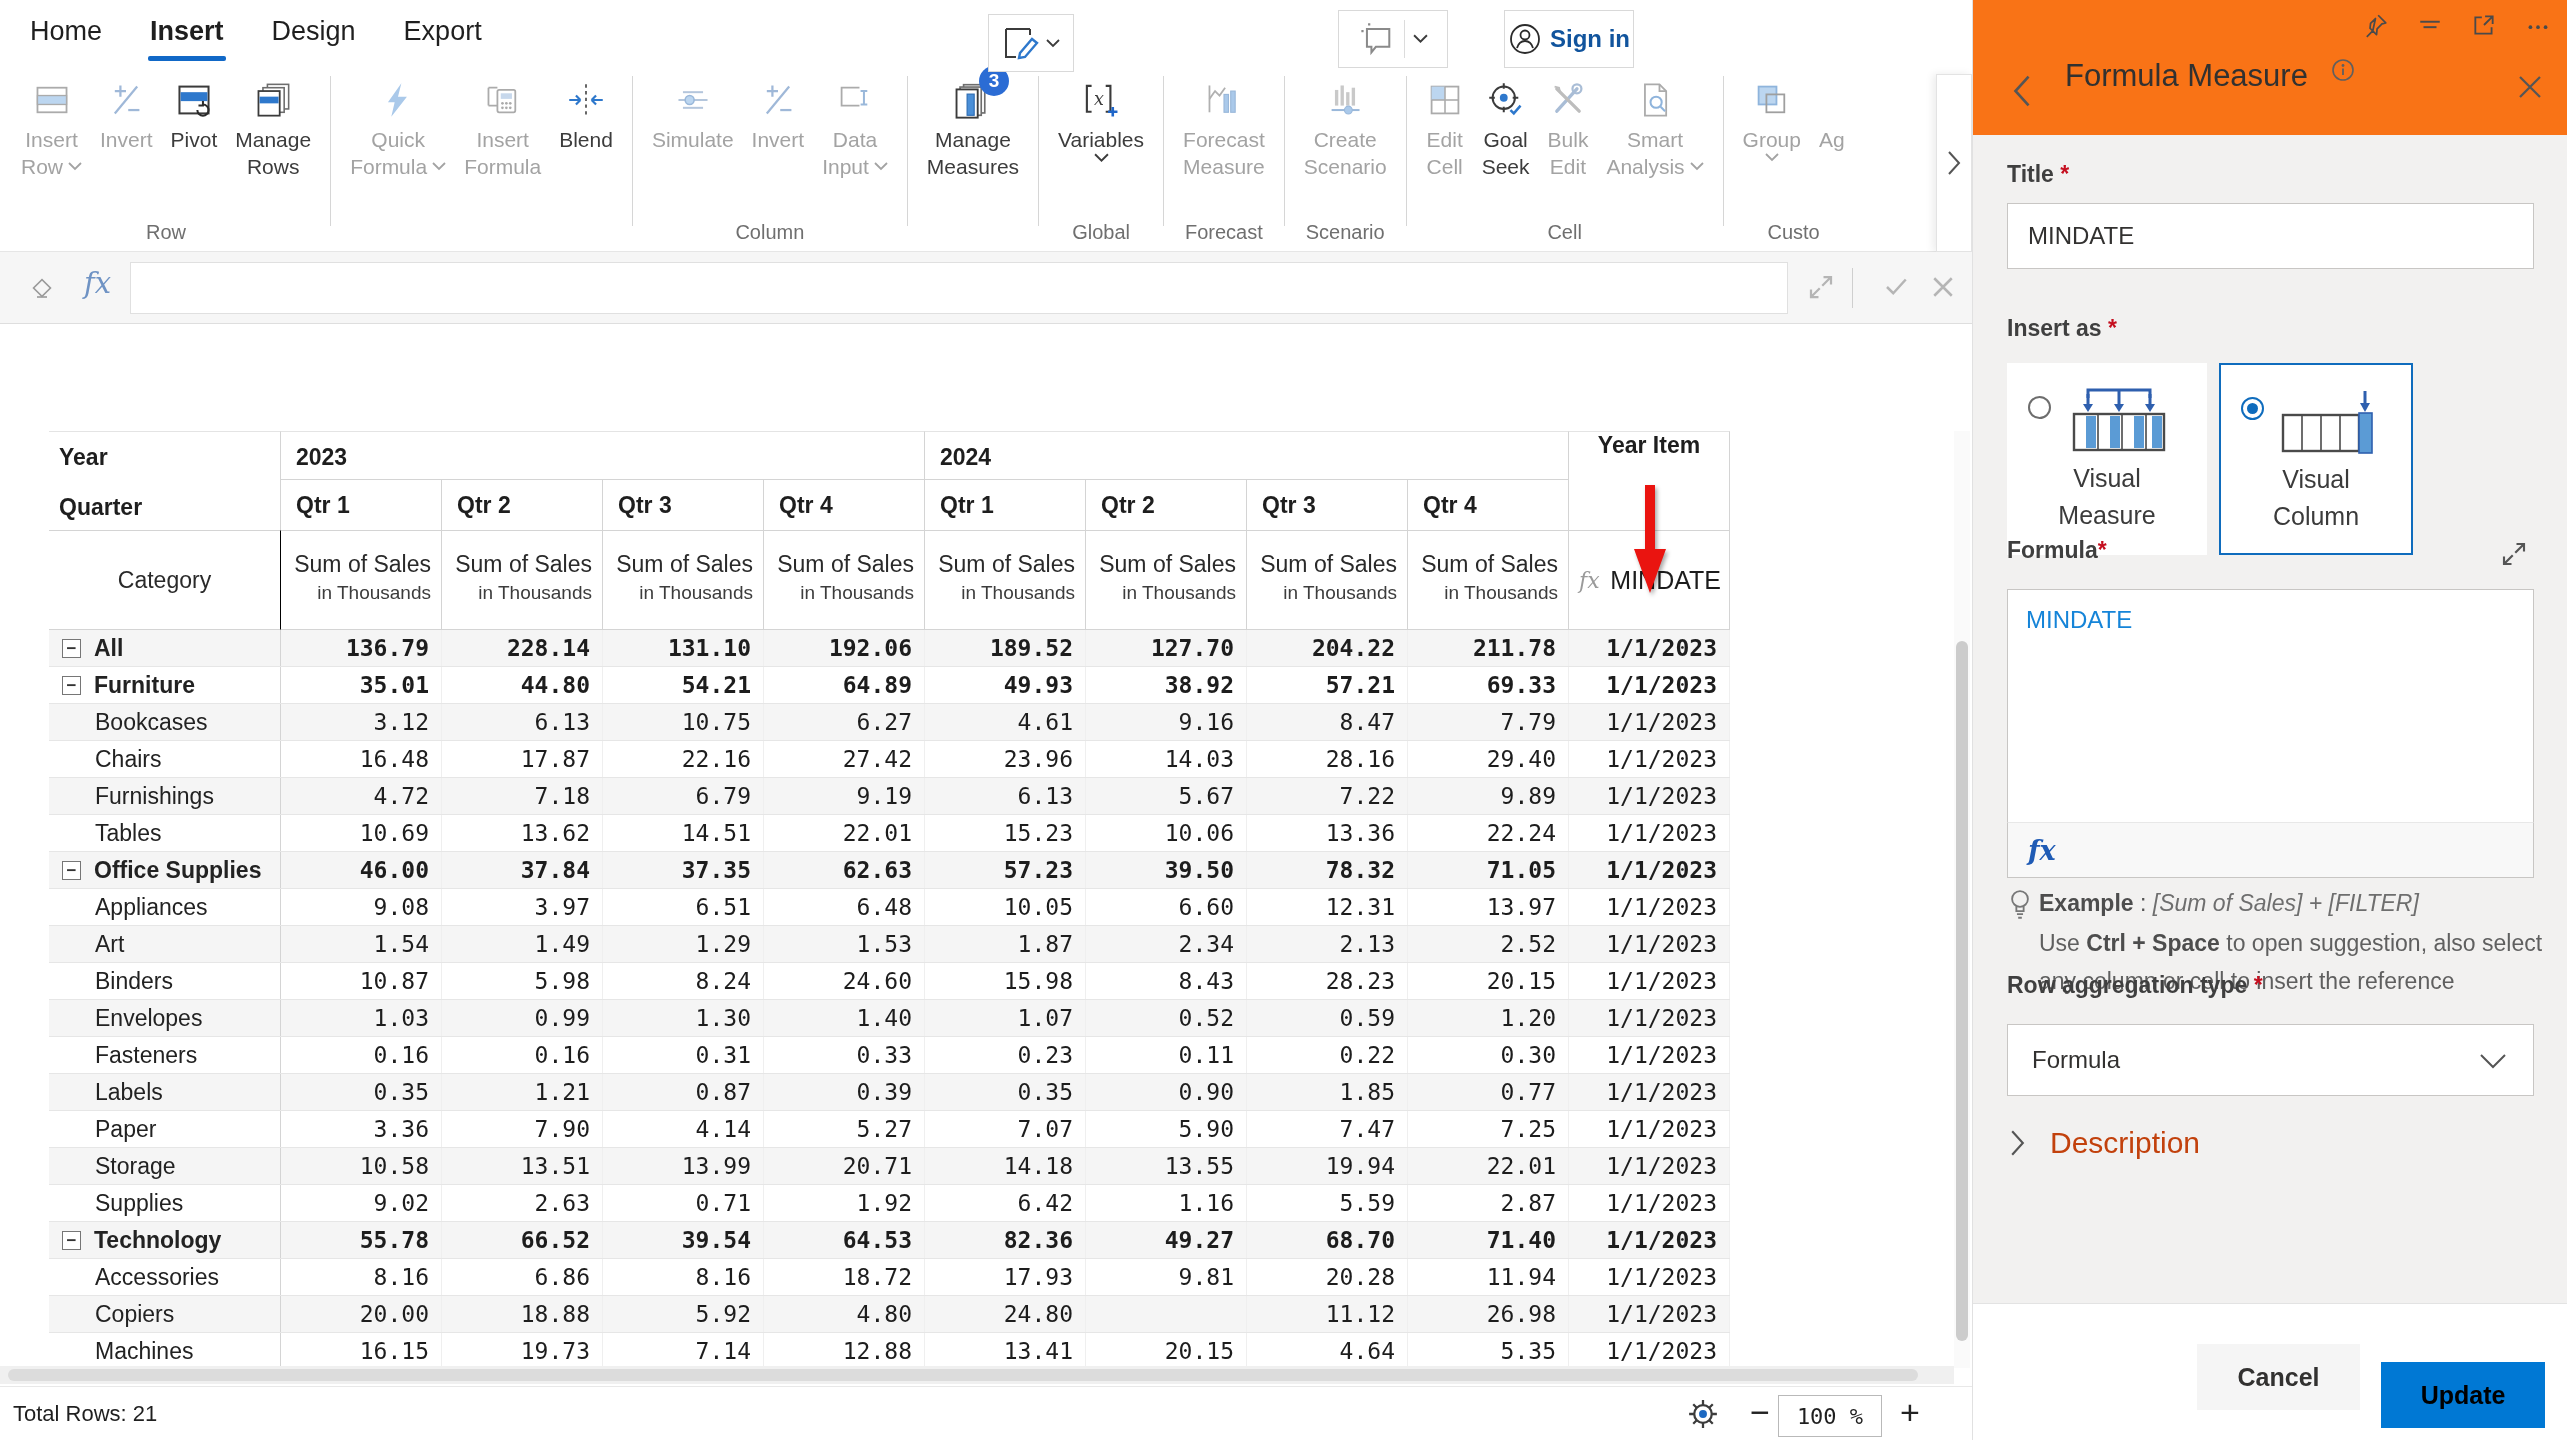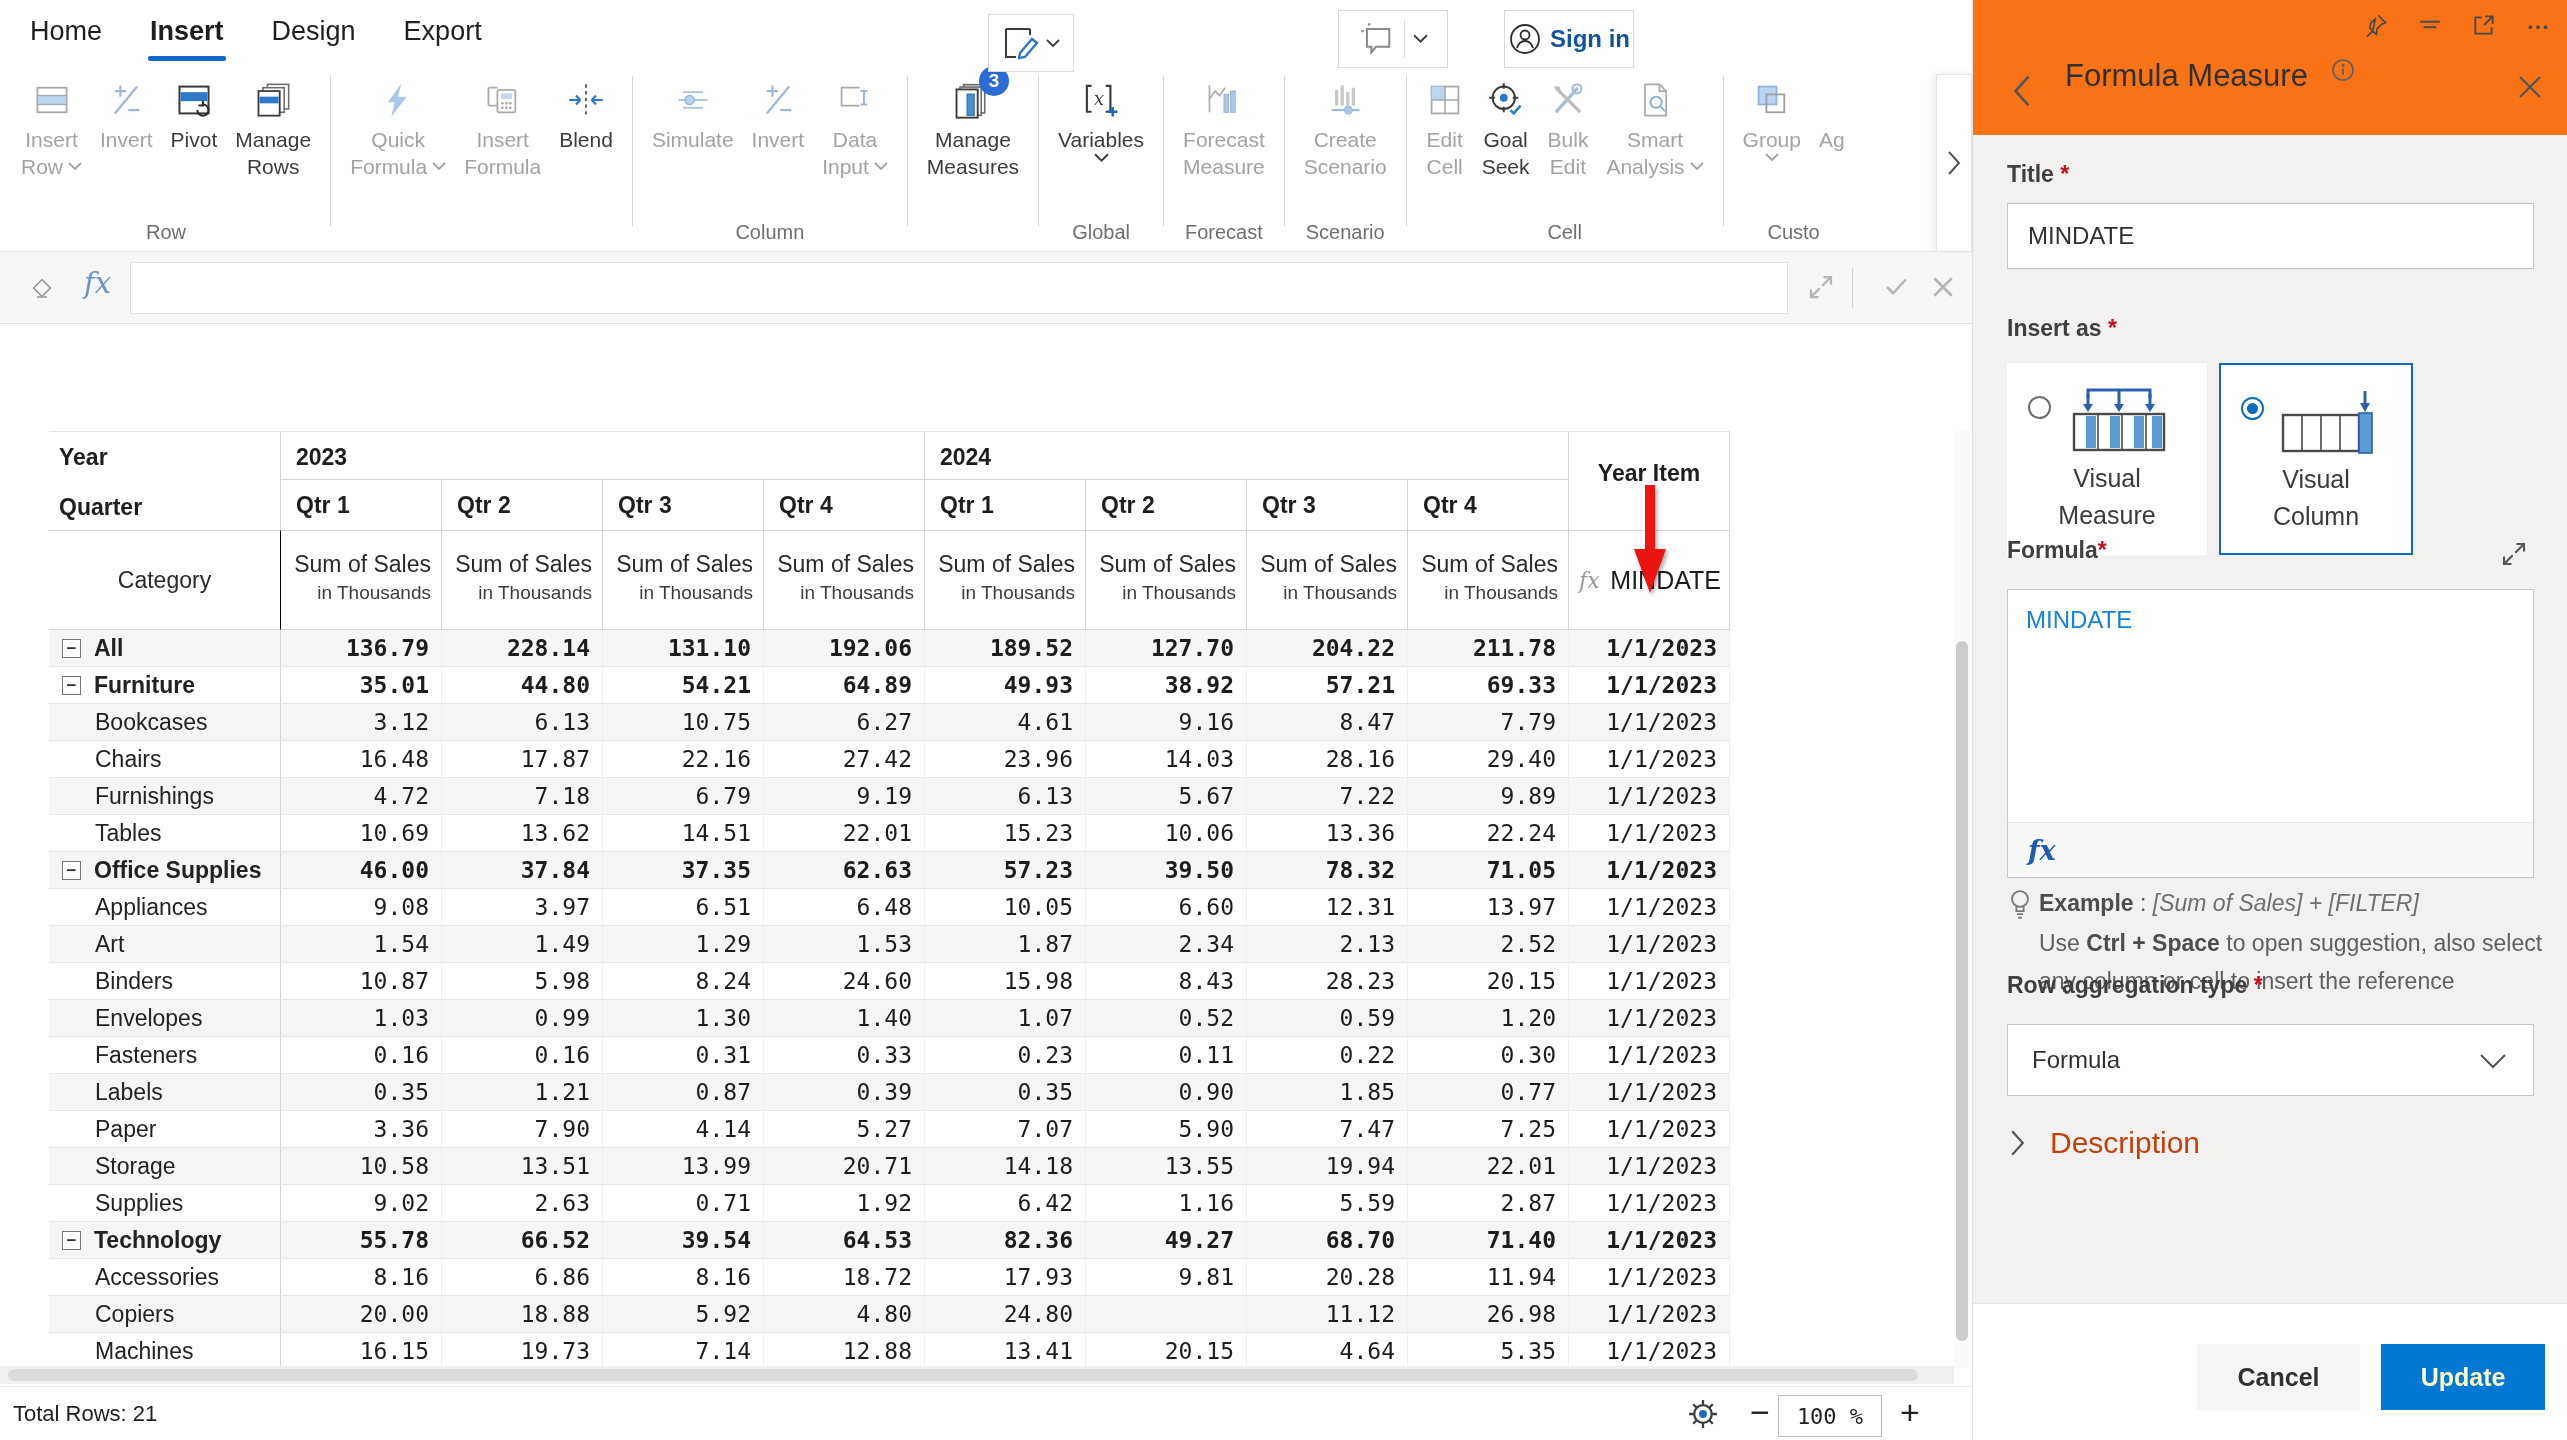--- a/index.html
+++ b/index.html
@@ -38,21 +38,21 @@
   .fbar-ico { position:absolute; top:20px; color:#b9b9b9; }
 
   
   .sheet-title { position:absolute; left:49px; top:362px; font-size:24px; color:#2b2b2b; }
 
   .pivot { position:absolute; left:49px; top:431px; width:1681px; }
   .grid-head { display:grid; grid-template-columns:232px repeat(9,161px); grid-template-rows:49px 50px 100px; position:relative; font-size:23px; }
   .c-corner { grid-row:1/3; grid-column:1; border-right:1px solid #d4d4d4; border-top:1px solid #e4e4e4; position:relative; }
   .lbl-yq { position:absolute; left:10px; font-weight:700; color:#1e1e1e; }
   .c-year { grid-row:1; border-right:1px solid #d4d4d4; border-top:1px solid #e4e4e4; border-bottom:1px solid #d4d4d4; font-weight:700; padding:12px 0 0 15px; color:#1e1e1e; }
-  .c-yitem { grid-row:1/3; grid-column:10; border-top:1px solid #e4e4e4; border-right:1px solid #d4d4d4; font-weight:700; text-align:center; padding-top:28px; color:#1e1e1e; }
+  .c-yitem { grid-row:1/3; grid-column:10; border-top:1px solid #e4e4e4; border-right:1px solid #d4d4d4; font-weight:700; text-align:center; padding-top:0; color:#1e1e1e; }
   .c-qtr { grid-row:2; border-right:1px solid #d4d4d4; font-weight:700; padding:12px 0 0 15px; color:#1e1e1e; }
   .c-cat { grid-row:3; grid-column:1; border-top:1px solid #d4d4d4; border-bottom:1px solid #d4d4d4; border-right:1px solid #000000;
            display:flex; align-items:center; justify-content:center; color:#2a2a2a; }
   .c-meas { grid-row:3; border-top:1px solid #d4d4d4; border-bottom:1px solid #d4d4d4; border-right:1px solid #d4d4d4;
             text-align:right; padding:20px 10px 0 0; }
   .c-meas .m1 { font-size:23px; color:#2a2a2a; display:block; }
   .c-meas .m2 { font-size:19px; color:#3c3c3c; display:block; margin-top:4px; }
   .c-fx { grid-row:3; grid-column:10; border-top:1px solid #d4d4d4; border-bottom:1px solid #d4d4d4; border-right:1px solid #d4d4d4;
           display:flex; align-items:center; position:relative; }
   .c-fx .fx-small { font-family:"DejaVu Serif", serif; font-style:italic; font-size:22px; color:#9a9a9a; padding-left:10px; }
@@ -124,21 +124,21 @@
   .hint b { color:#4d4d4d; }
   .pselect { position:absolute; left:34px; top:1024px; width:527px; height:72px; background:#fff; border:1px solid #c8c6c4;
              display:flex; align-items:center; padding-left:24px; font-size:24px; color:#323130; cursor:pointer; }
   .pselect .dchev { position:absolute; right:26px; top:28px; }
   .desc-row { position:absolute; left:36px; top:1126px; display:flex; align-items:center; gap:24px; cursor:pointer; }
   .desc-row .dlabel { font-size:30px; color:#c2410c; }
 
   .pfooter { position:absolute; left:0; top:1303px; width:100%; height:137px; background:#fff; border-top:1px solid #e3e3e3; }
   .btn { position:absolute; top:40px; height:66px; display:flex; align-items:center; justify-content:center; font-size:25px; font-weight:600; cursor:pointer; }
   .btn-cancel { left:224px; width:163px; background:#f5f5f5; color:#323130; }
-  .btn-update { left:408px; width:164px; background:#0078d4; color:#fef9c3; }
+  .btn-update { left:408px; width:164px; background:#0078d4; color:#000000;margin-top:18px; }
 
   svg { display:block; }
 </style>
 </head>
 <body>
 
 <div class="app">
 
   <div class="ribbon">
     <div class="tabs">

